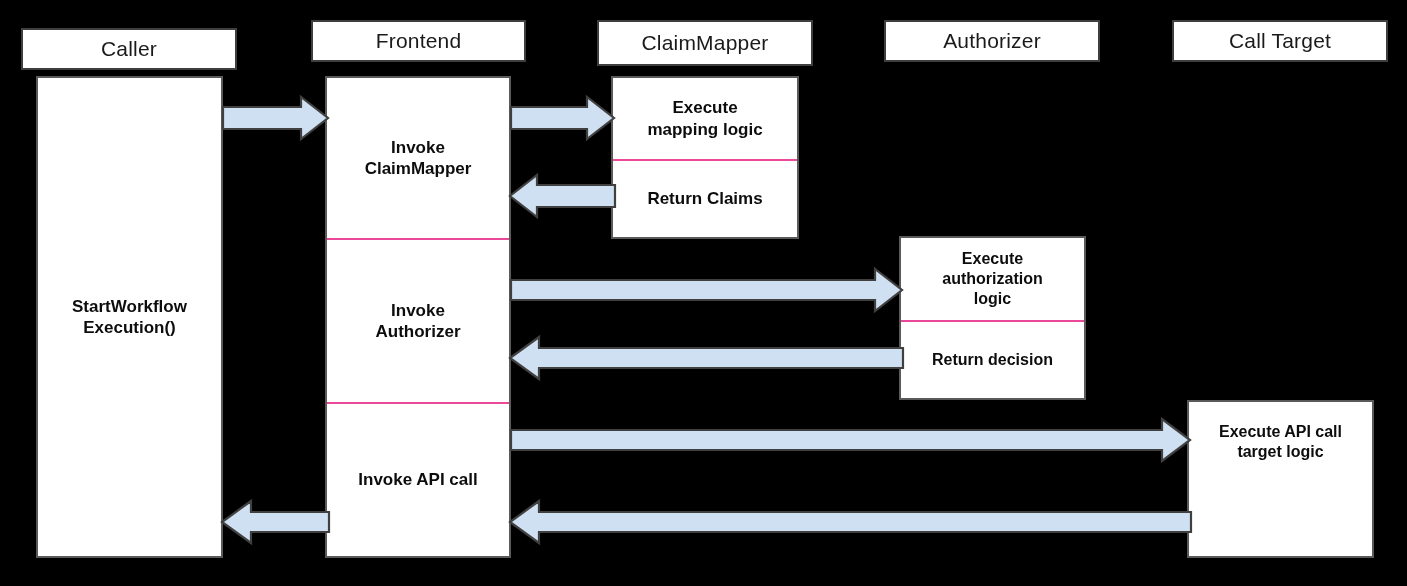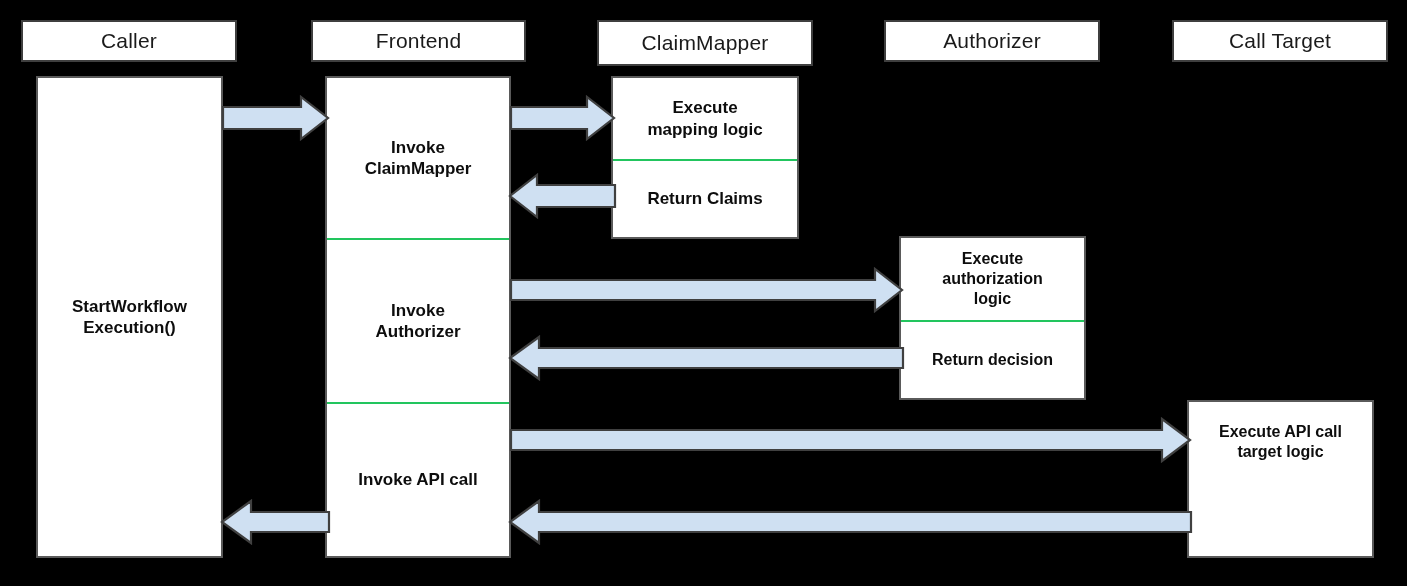--- a/index.html
+++ b/index.html
@@ -14,32 +14,32 @@
   }
   .life{
     position:absolute;background:#ffffff;border:2px solid #5a5a5a;
     box-sizing:border-box;display:flex;flex-direction:column;
   }
   .seg{
     flex:1 1 auto;display:flex;align-items:center;justify-content:center;
     text-align:center;color:#0d0d0d;font-size:17px;font-weight:bold;
     line-height:1.25;padding:2px 22px;box-sizing:border-box;
   }
-  .seg + .seg{border-top:2px solid #22c55e;}
+  .seg + .seg{border-top:2px solid #ec4899;}
   .seg.sz16{font-size:16px;}
 
   .arrow{position:absolute;}
   .arrow svg{display:block;width:100%;height:100%;overflow:visible;}
 </style>
 </head>
 <body>
 
 <div id="stage">
 
-  <div class="hdr" style="left:21px;top:20px;width:216px;height:42px;">
+  <div class="hdr" style="left:21px;top:28px;width:216px;height:42px;">
     <span>Caller</span>
   </div>
 
   <div class="hdr" style="left:311px;top:20px;width:215px;height:42px;">
     <span>Frontend</span>
   </div>
 
   <div class="hdr" style="left:597px;top:20px;width:216px;height:46px;">
     <span>ClaimMapper</span>
   </div>

